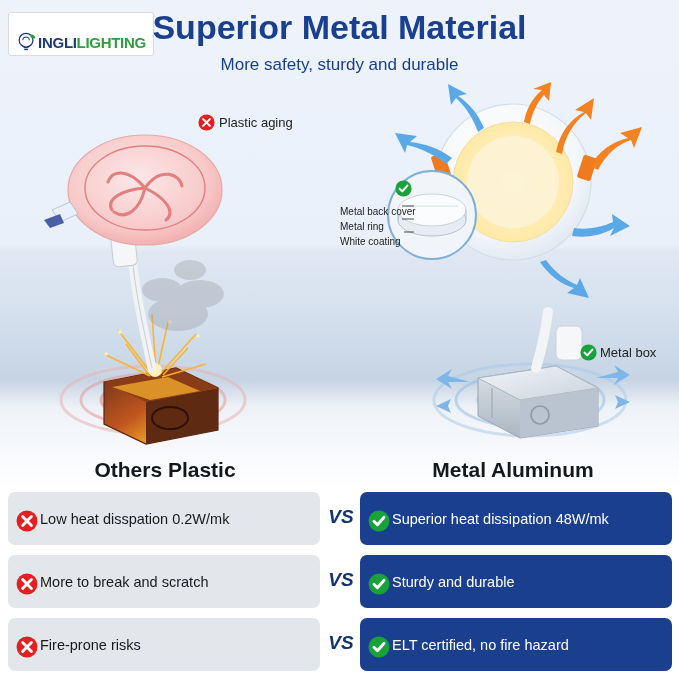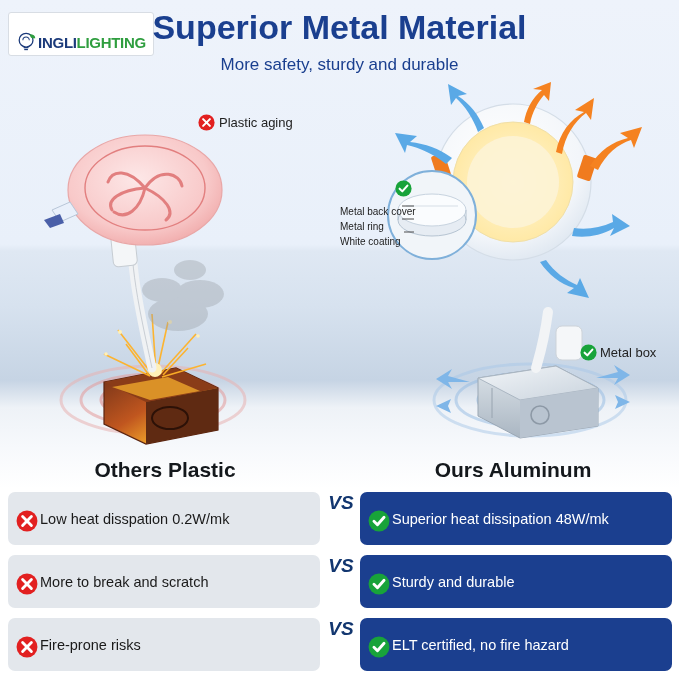--- a/index.html
+++ b/index.html
@@ -177,21 +177,21 @@
   }
   .cell-right {
     left: 360px;
     width: 312px;
     background: #1b3f8f;
     color: #ffffff;
   }
   .vs {
     position: absolute;
     left: 322px;
-    top: 0;
+    top: 14px;
     width: 38px;
     text-align: center;
     font-size: 19px;
     font-weight: bold;
     font-style: italic;
     color: #12366f;
   }
 </style>
 </head>
 <body>
@@ -401,21 +401,21 @@
         <svg width="17" height="17" viewBox="0 0 20 20">
             <circle cx="10" cy="10" r="9.5" fill="#18a33a"></circle>
             <path d="M5.4 10.2 L8.6 13.4 L14.6 6.6" stroke="#fff" stroke-width="2.4" fill="none" stroke-linecap="round" stroke-linejoin="round"></path>
           </svg>
       </span>
       <span>Metal box</span>
     </div>
   </div>
 
   <div class="cmp-head-left">Others Plastic</div>
-  <div class="cmp-head-right">Ours Aluminum</div>
+  <div class="cmp-head-right">Metal Aluminum</div>
 
   <div class="rows">
 
     <div class="row">
       <div class="cell cell-left">
         <span class="mark">
           <svg width="22" height="22" viewBox="0 0 20 20">
               <circle cx="10" cy="10" r="9.5" fill="#e22020"></circle>
               <path d="M6 6 L14 14 M14 6 L6 14" stroke="#fff" stroke-width="2.6" stroke-linecap="round"></path>
             </svg>

